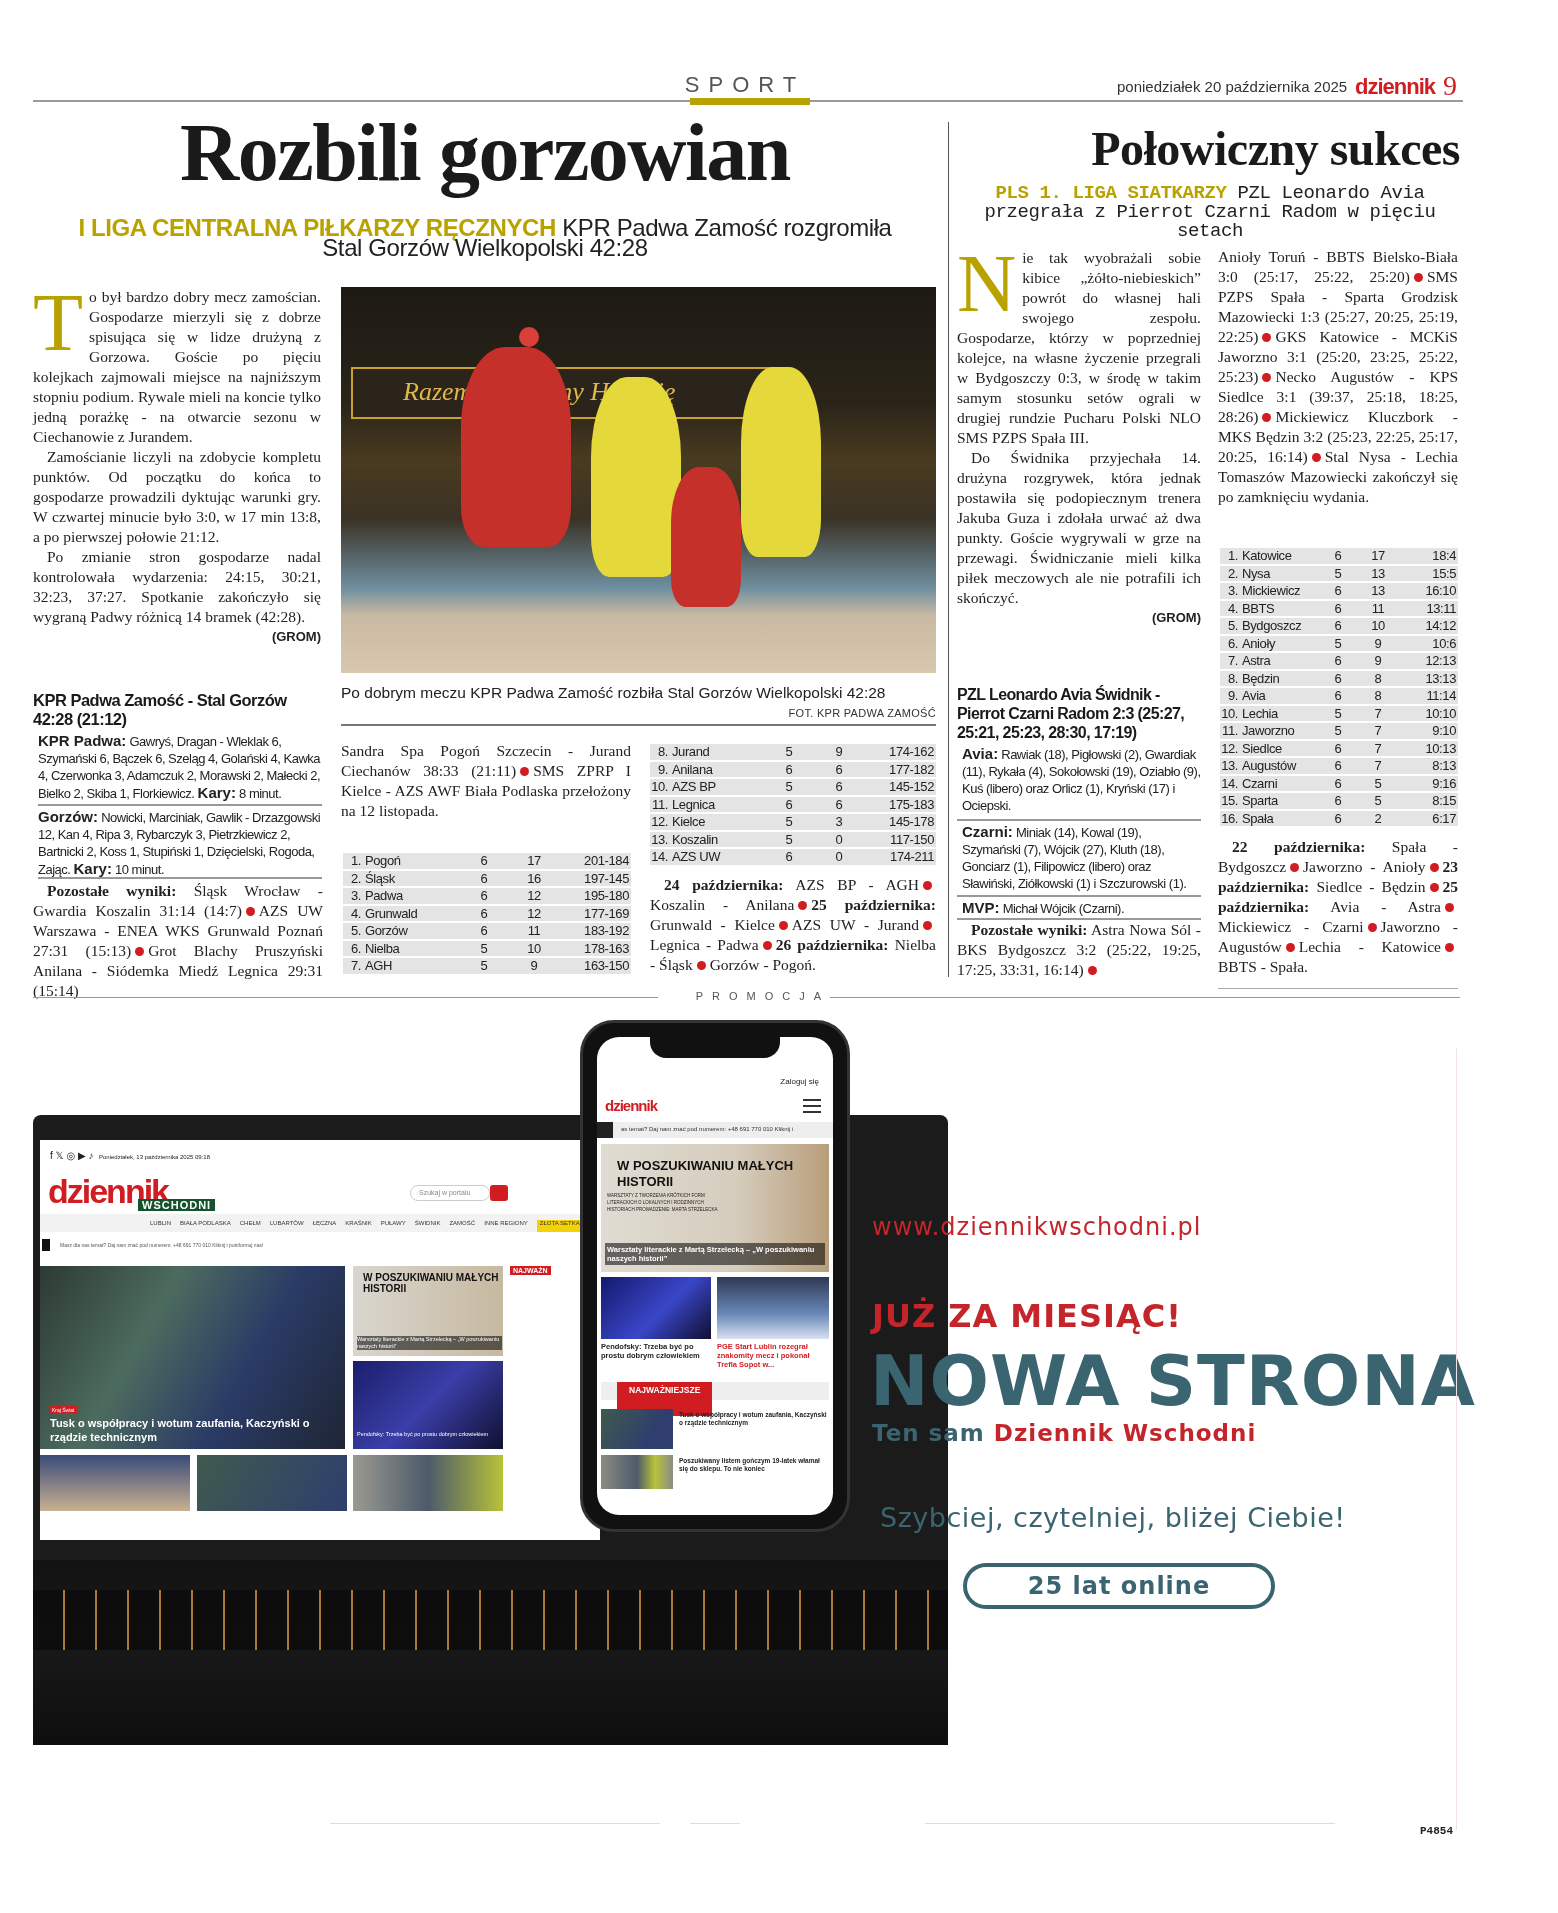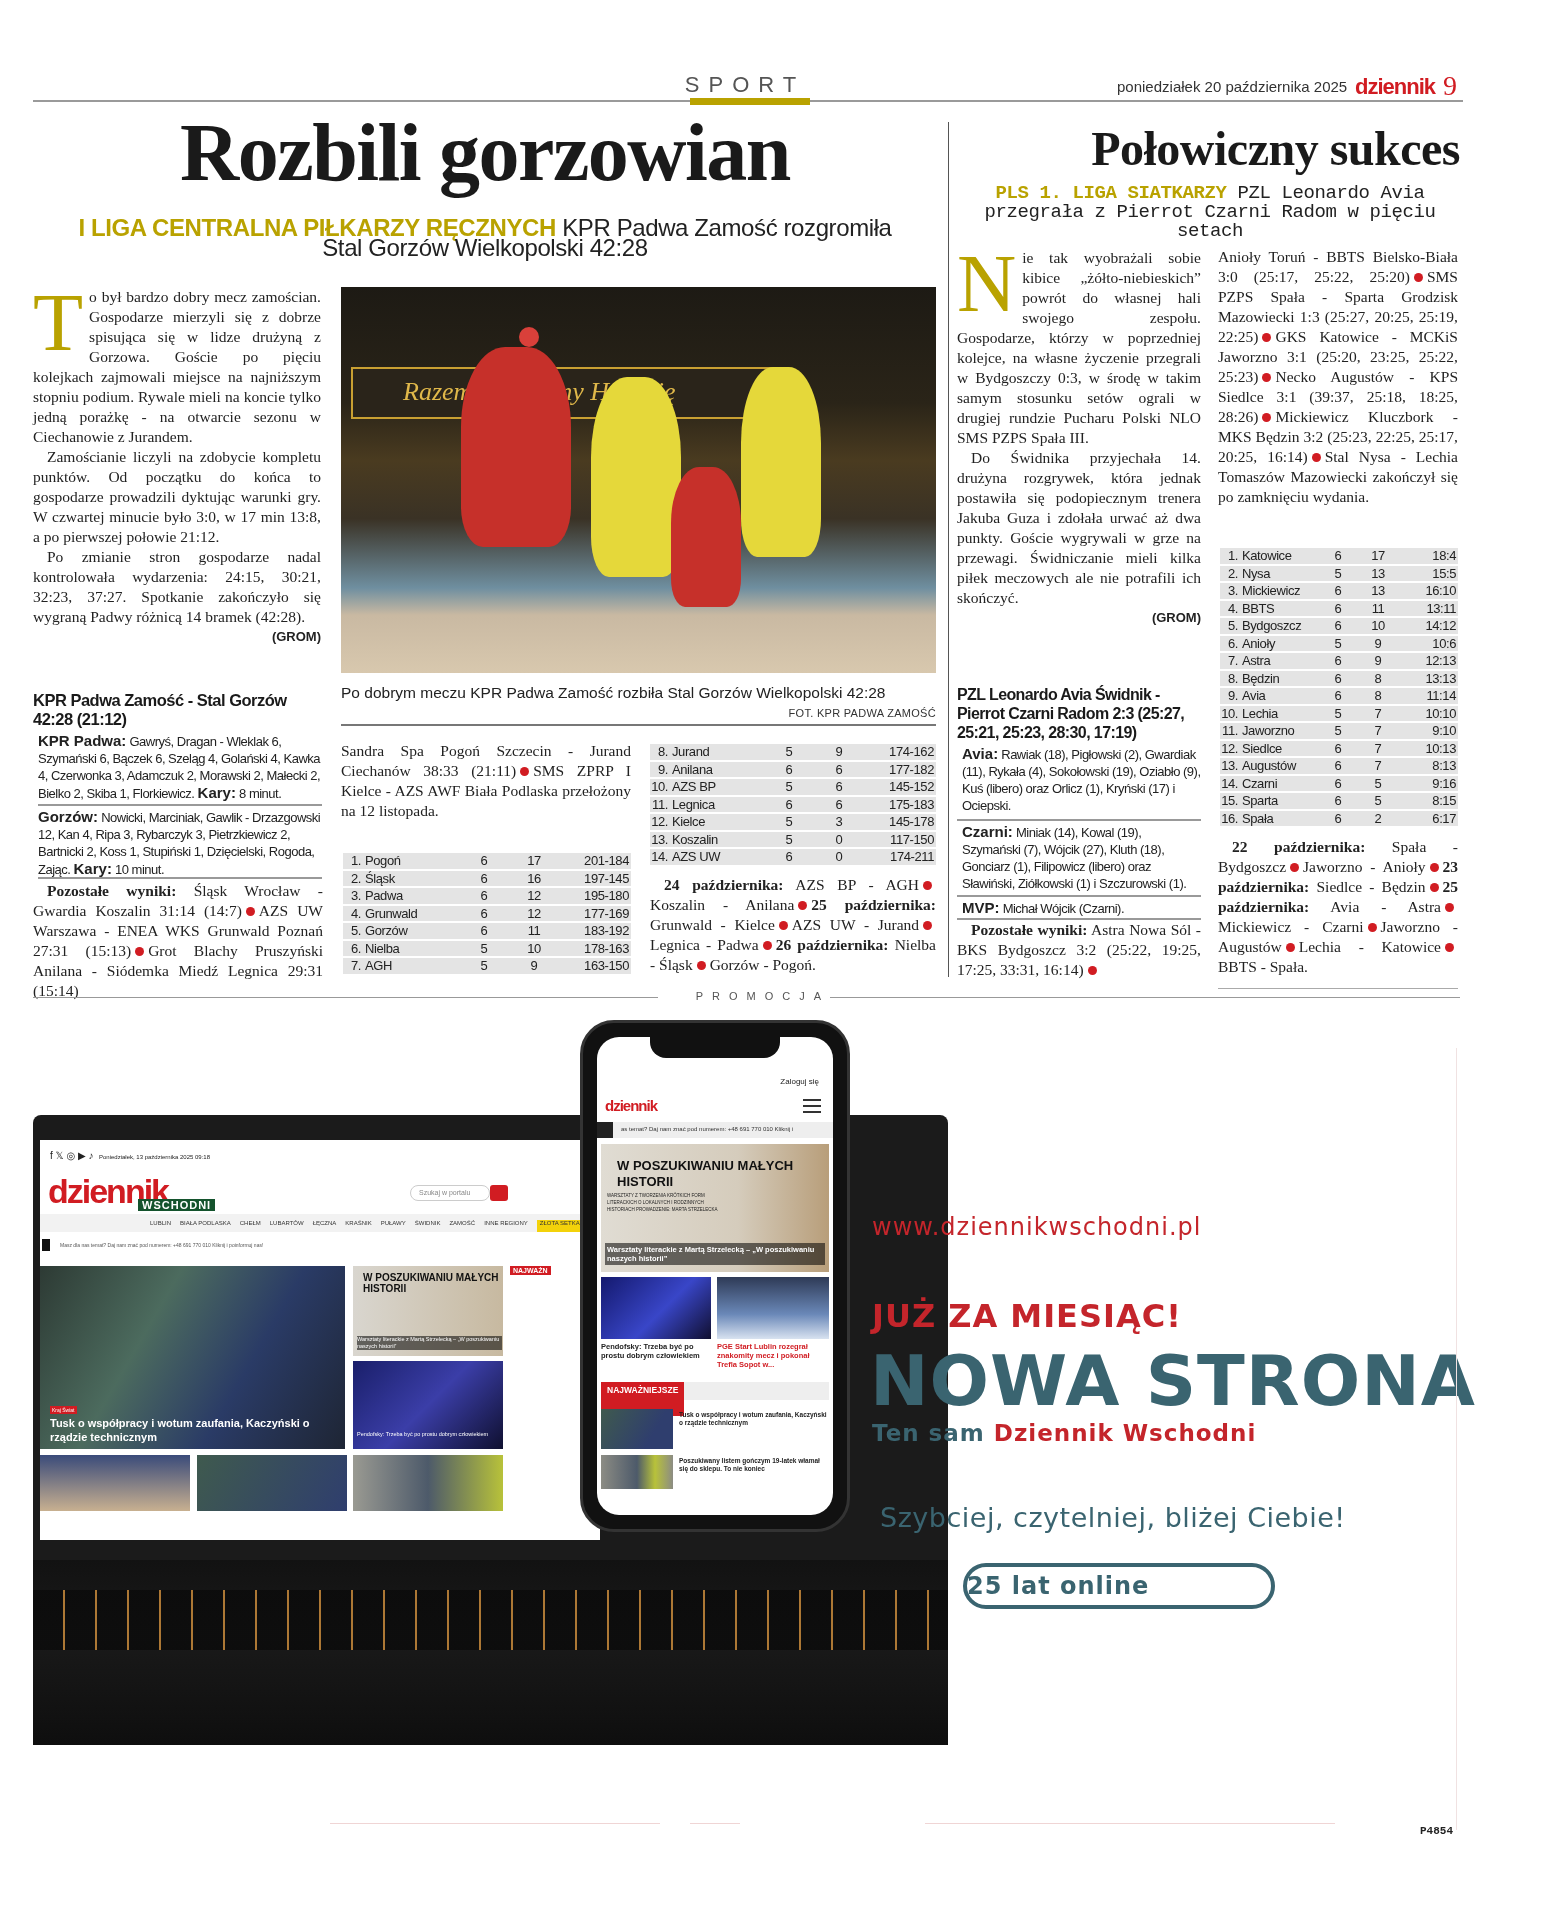--- a/index.html
+++ b/index.html
@@ -124,34 +124,34 @@
   .ph-ticker i{position:absolute;left:0;top:0;width:16px;height:16px;background:#222}
   .ph-hero{position:absolute;left:4px;top:107px;width:228px;height:128px;background:linear-gradient(90deg,#e0dcd3 0%,#d5ccbc 60%,#b89e7a 100%)}
   .ph-hero .ttl{position:absolute;left:16px;top:14px;font-size:13px;font-weight:bold;color:#111;line-height:16px;font-family:"Liberation Sans",sans-serif}
   .ph-hero .sub{position:absolute;left:6px;top:48px;font-size:4.5px;color:#222;line-height:7px;font-family:"Liberation Sans",sans-serif}
   .ph-hero .cap{position:absolute;left:4px;top:99px;width:220px;font-size:7.5px;color:#fff;font-weight:bold;line-height:9px;background:rgba(0,0,0,.55);padding:2px;font-family:"Liberation Sans",sans-serif}
   .ph-card1{position:absolute;left:4px;top:240px;width:110px;height:62px;background:linear-gradient(135deg,#14196e 0%,#3946c8 55%,#100f30 100%)}
   .ph-card2{position:absolute;left:120px;top:240px;width:112px;height:62px;background:linear-gradient(180deg,#2e3a56 0%,#6a88b8 60%,#d8e2f0 100%)}
   .ph-t1{position:absolute;left:4px;top:305px;width:110px;font-size:7.5px;font-weight:bold;color:#222;line-height:9px;font-family:"Liberation Sans",sans-serif}
   .ph-t2{position:absolute;left:120px;top:305px;width:112px;font-size:7.5px;font-weight:bold;color:#d11c22;line-height:9px;font-family:"Liberation Sans",sans-serif}
   .ph-najw-bar{position:absolute;left:4px;top:345px;width:228px;height:18px;background:#eee}
-  .ph-najw{position:absolute;left:4px;top:345px;height:34px;background:#d11c22;color:#fff;font-size:8.5px;font-weight:bold;padding:3px 6px;font-family:"Liberation Sans",sans-serif}
+  .ph-najw{position:absolute;left:20px;top:345px;height:34px;background:#d11c22;color:#fff;font-size:8.5px;font-weight:bold;padding:3px 12px;font-family:"Liberation Sans",sans-serif}
   .ph-n1img{position:absolute;left:4px;top:372px;width:72px;height:40px;background:linear-gradient(120deg,#3f5a4e 0%,#2f3e6e 70%)}
   .ph-n1{position:absolute;left:82px;top:374px;width:150px;font-size:6.5px;font-weight:bold;line-height:8px;color:#222;font-family:"Liberation Sans",sans-serif}
   .ph-n2img{position:absolute;left:4px;top:418px;width:72px;height:34px;background:linear-gradient(90deg,#8c8c84 0%,#4d5a6a 50%,#b8c23a 75%,#8c8c84 100%)}
   .ph-n2{position:absolute;left:82px;top:420px;width:150px;font-size:6.5px;font-weight:bold;line-height:8px;color:#222;font-family:"Liberation Sans",sans-serif}
 
   
   #ad-url{left:872px;top:1213px;font-size:24px;color:#c4252b;font-family:"DejaVu Sans",sans-serif;letter-spacing:1px}
   #ad-soon{left:872px;top:1297px;font-size:32px;font-weight:bold;color:#c4252b;font-family:"DejaVu Sans",sans-serif;letter-spacing:1px}
   #ad-new{left:870px;top:1340px;font-size:70px;font-weight:bold;color:#3a6470;font-family:"DejaVu Sans",sans-serif;letter-spacing:1px;line-height:82px}
   #ad-same{left:872px;top:1420px;font-size:23px;font-weight:bold;color:#3a6470;font-family:"DejaVu Sans",sans-serif;letter-spacing:1px}
   #ad-same span{color:#c4252b}
   #ad-slogan{left:880px;top:1502px;font-size:27px;color:#3a6470;font-family:"DejaVu Sans",sans-serif;letter-spacing:0.5px}
-  #ad-btn{left:963px;top:1563px;width:312px;height:46px;border:4px solid #3a6470;border-radius:23px;font-size:24px;font-weight:bold;color:#3a6470;font-family:"DejaVu Sans",sans-serif;line-height:38px;letter-spacing:1px}
+  #ad-btn{left:963px;top:1563px;width:312px;height:46px;border:4px solid #3a6470;border-radius:23px;text-align:center;font-size:24px;font-weight:bold;color:#3a6470;font-family:"DejaVu Sans",sans-serif;line-height:38px;letter-spacing:1px}
   #ad-right-border{left:1456px;top:1048px;width:1px;height:782px;background:#f0e2e2}
   .ad-bottom-line{height:1px;background:#f0d5d5}
   #code{left:1420px;top:1825px;font-size:11px;font-weight:bold;font-family:Liberation Mono, monospace;color:#222}
 </style>
 </head>
 <body>
 
 <div class="abs" id="top-rule"></div>
 <div class="abs" id="section-label">SPORT</div>
 <div class="abs" id="section-underline"></div>

